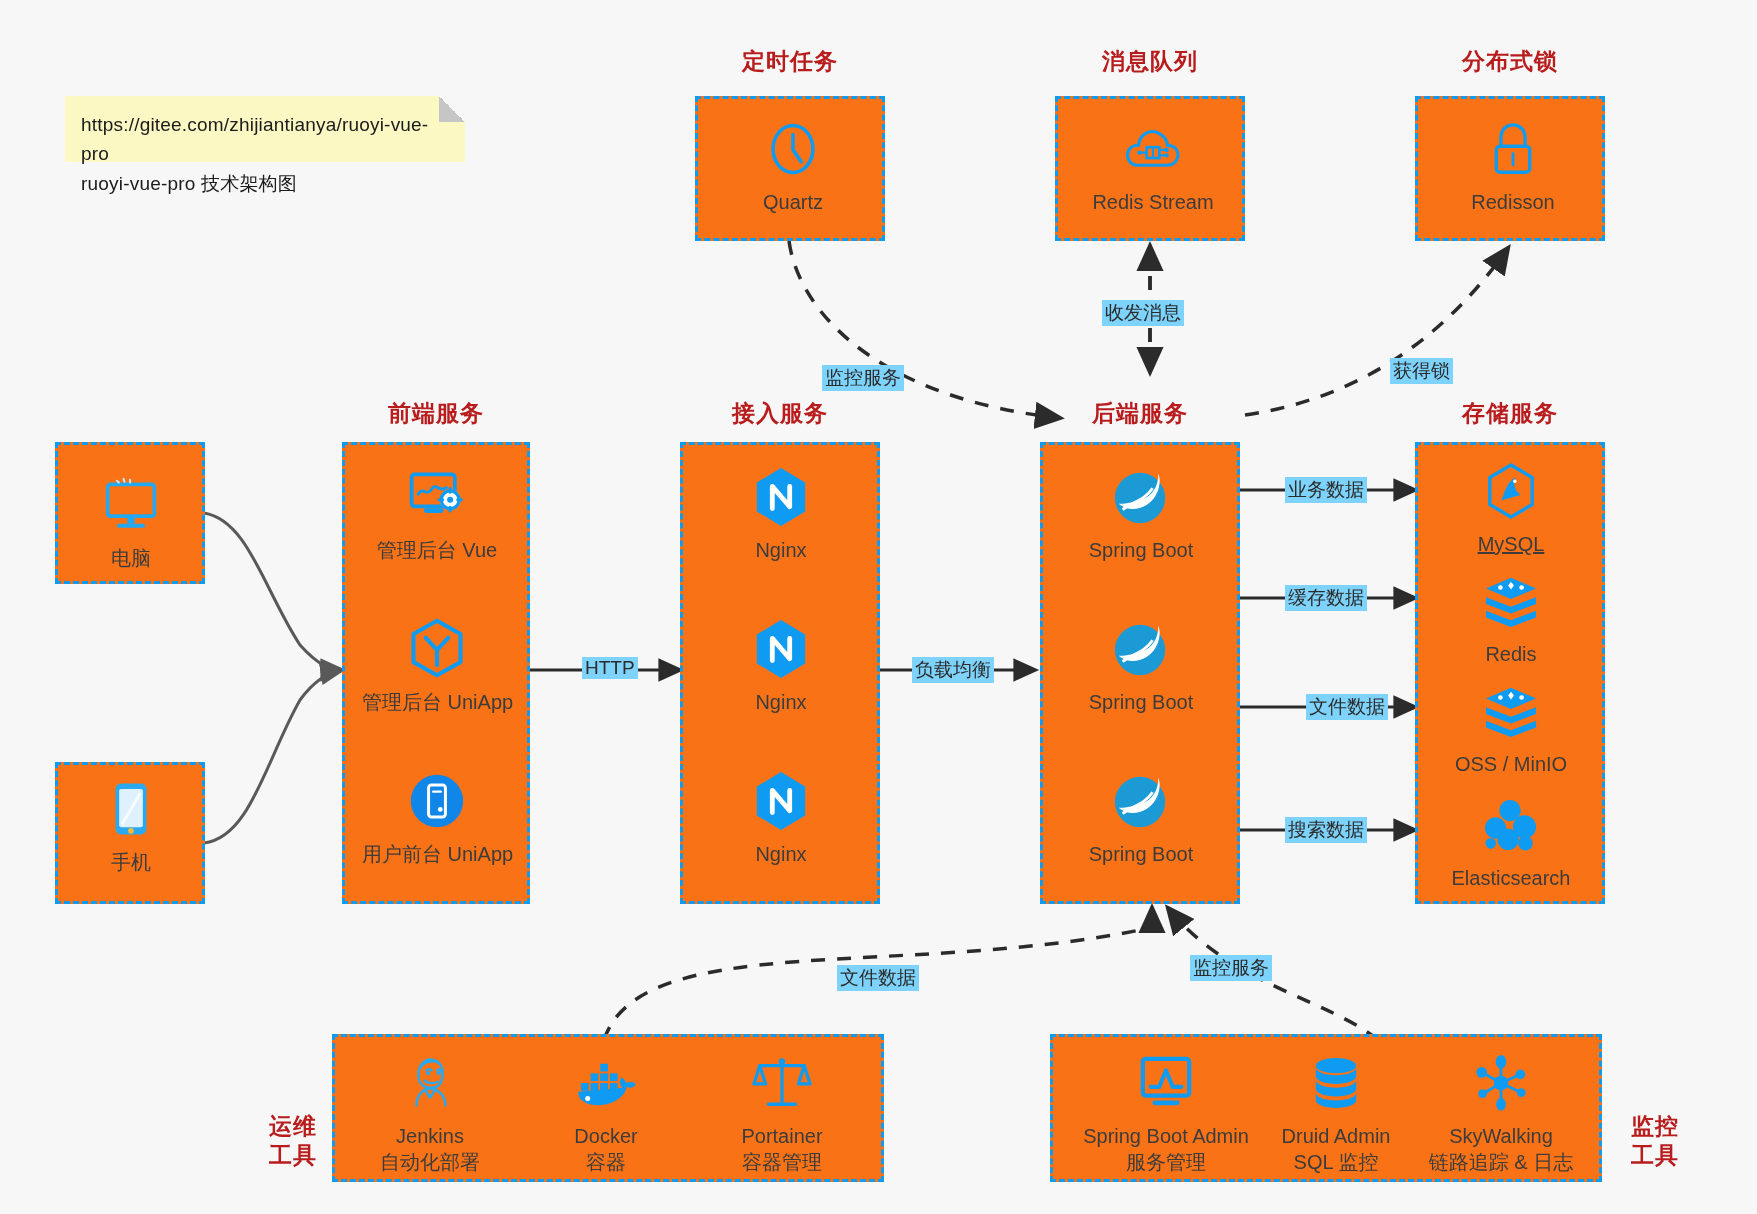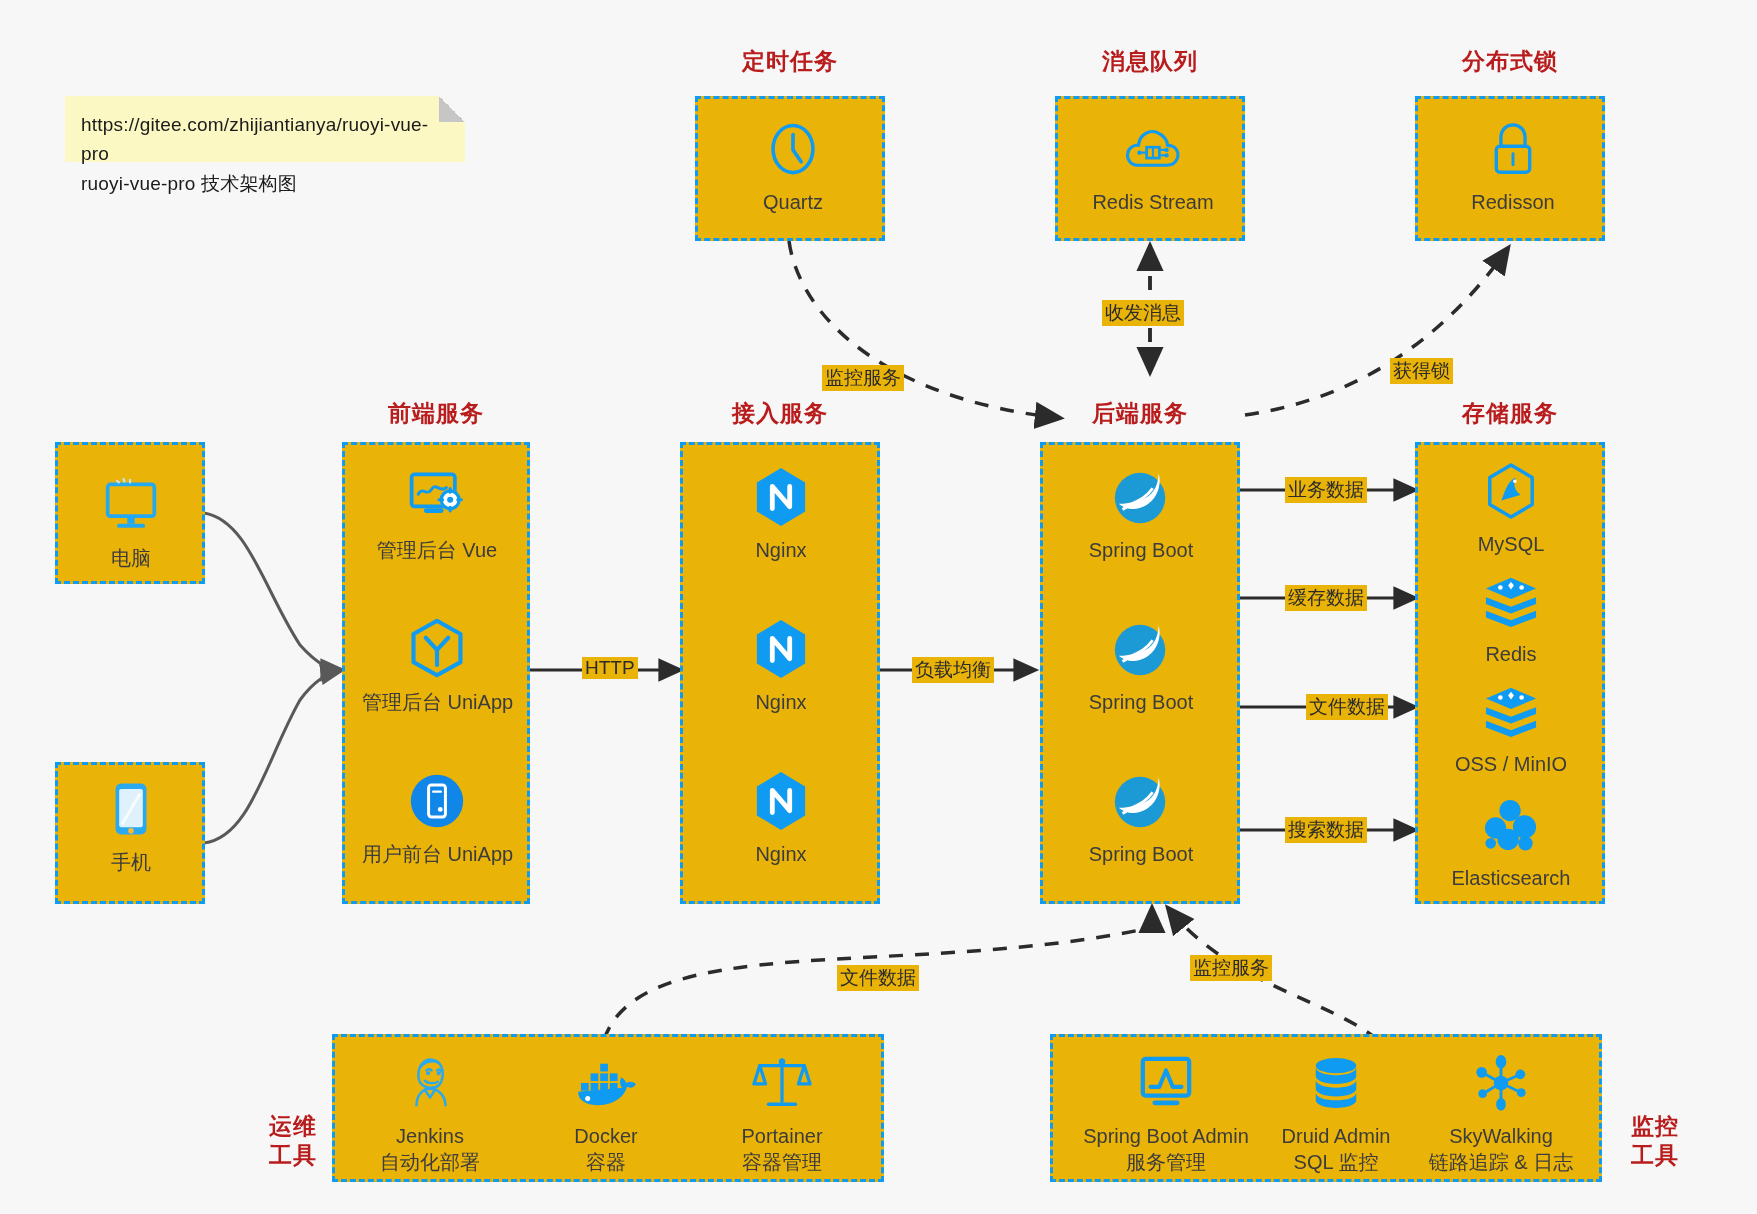--- a/index.html
+++ b/index.html
@@ -23,21 +23,21 @@
   }
   .sticky .fold{
     position:absolute;right:0;top:0;width:26px;height:26px;
     background:linear-gradient(225deg,#f7f7f7 0 50%, #c6c6c6 50% 100%);
   }
 
   
   .grp{
     position:absolute;
     border:3px dashed #0f9bf2;
-    background:#eab308;
+    background:#f97316;
     box-sizing:border-box;
   }
   .grp-title{
     position:absolute;
     color:#b91c1c;
     font-weight:bold;
     font-size:23px;
     text-align:center;
     white-space:nowrap;
     letter-spacing:1px;
@@ -57,21 +57,21 @@
   }
   .node .cap{margin-top:8px;white-space:nowrap;}
   .node .cap2{white-space:nowrap;}
   .ico{height:64px;display:flex;align-items:center;justify-content:center;}
   .ico svg{display:block;}
 
   
   .clabel{
     position:absolute;
     font-size:19px;color:#2b2b2b;
-    background:#eab308;
+    background:#7dd3fc;
     padding:0 3px;
     white-space:nowrap;
   }
   svg.wires{position:absolute;left:0;top:0;width:1757px;height:1214px;pointer-events:none;}
 </style>
 </head>
 <body>
 
 <div id="stage">
 
@@ -307,21 +307,21 @@
           <path d="M13 44 C24 36 36 34 44 22" fill="none" stroke="#ffffff" stroke-width="3"></path>
         </svg>
       </div>
       <div class="cap">Spring Boot</div>
     </div>
   </div>
 
   <div class="grp-title" style="left:1415px;top:398px;width:190px;">存储服务</div>
   <div class="grp" style="left:1415px;top:442px;width:190px;height:462px;">
 
-    <div class="node" style="left:18px;top:14px;">
+    <div class="node" style="left:18px;top:14px;text-decoration:underline;">
       <div class="ico">
         <svg width="54" height="58" viewBox="0 0 56 60">
           <path d="M28 3 L50 16 L50 44 L28 57 L6 44 L6 16 Z" fill="none" stroke="#0f9bf2" stroke-width="3.6" stroke-linejoin="round"></path>
           <path d="M18 40 C22 30 24 20 33 16 C30 24 32 30 38 34 C32 36 24 38 18 40 Z" fill="#0f9bf2"></path>
           <circle cx="32" cy="20" r="1.8" fill="#ffffff"></circle>
         </svg>
       </div>
       <div class="cap">MySQL</div>
     </div>
 

